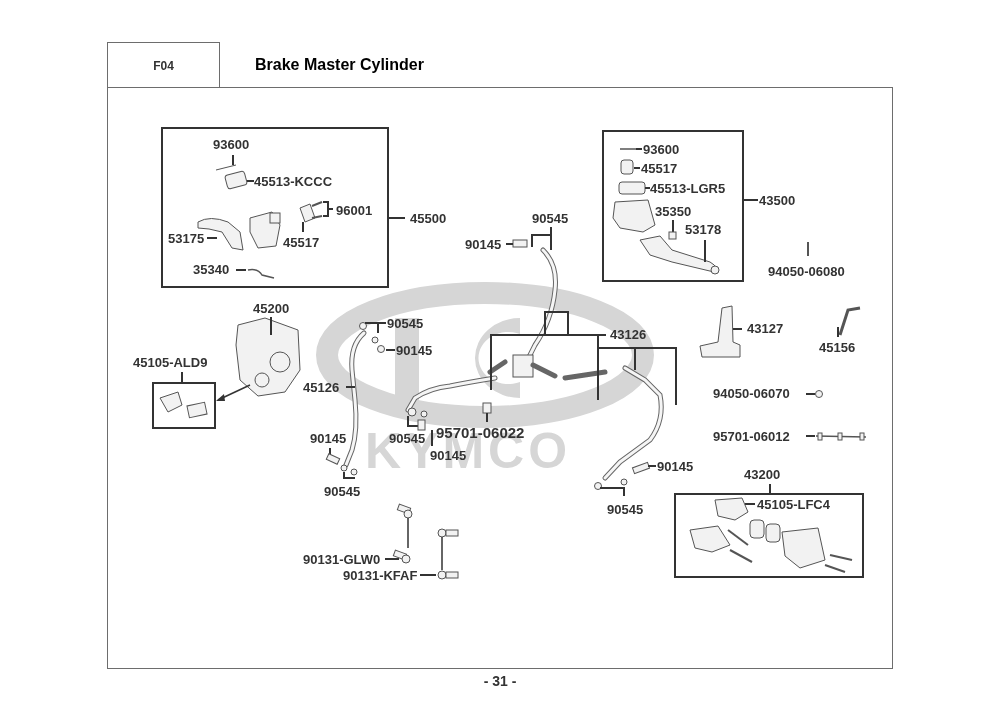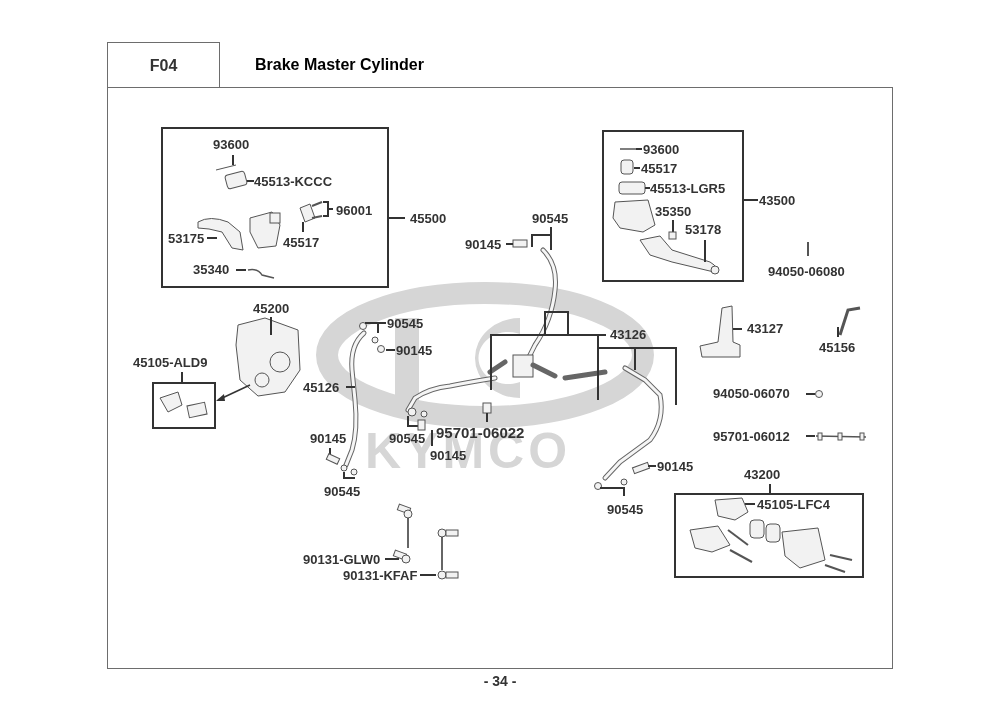--- a/index.html
+++ b/index.html
@@ -3,21 +3,21 @@
 <meta charset="utf-8">
 <style>
   html, body { margin: 0; padding: 0; background: #ffffff; }
   body { width: 1000px; height: 707px; position: relative; overflow: hidden;
          font-family: "Liberation Sans", sans-serif; color: #333; }
   .frame { position: absolute; left: 107px; top: 87px; width: 786px; height: 582px;
            border: 1.5px solid #6d6d6d; box-sizing: border-box; }
   .code-cell { position: absolute; left: 107px; top: 42px; width: 113px; height: 46px;
                border: 1.5px solid #6d6d6d; border-bottom: none; box-sizing: border-box;
                display: flex; align-items: center; justify-content: center;
-               font-weight: bold; font-size: 16px; color: #333; }
+               font-weight: bold; font-size: 12px; color: #333; }
   .title-cell { position: absolute; left: 255px; top: 42px; height: 46px;
                 display: flex; align-items: center;
                 font-weight: bold; font-size: 16px; color: #000000; }
   .page-num { position: absolute; left: 0; width: 1000px; top: 673px; text-align: center;
               font-weight: bold; font-size: 14px; color: #333; }
   svg.diagram { position: absolute; left: 0; top: 0; }
   .lbl { font-family: "Liberation Sans", sans-serif; font-weight: bold; font-size: 13px; fill: #333; }
   .lbl-lg { font-family: "Liberation Sans", sans-serif; font-weight: bold; font-size: 15px; fill: #333; }
   .box { fill: none; stroke: #333; stroke-width: 2; }
   .ldr { fill: none; stroke: #333; stroke-width: 2; }
@@ -244,13 +244,13 @@
     <circle cx="442" cy="533" r="4" class="part"></circle>
     <rect x="446" y="530" width="12" height="6" class="part"></rect>
     <line x1="442" y1="537" x2="442" y2="570" stroke="#333" stroke-width="1.5"></line>
     <circle cx="442" cy="575" r="4" class="part"></circle>
     <rect x="446" y="572" width="12" height="6" class="part"></rect>
     <line x1="420" y1="575" x2="436" y2="575" class="ldr"></line>
     <text x="343" y="580" class="lbl">90131-KFAF</text>
   </g>
 </svg>
 
-<div class="page-num">- 34 -</div>
+<div class="page-num">- 31 -</div>
 
 </body></html>

